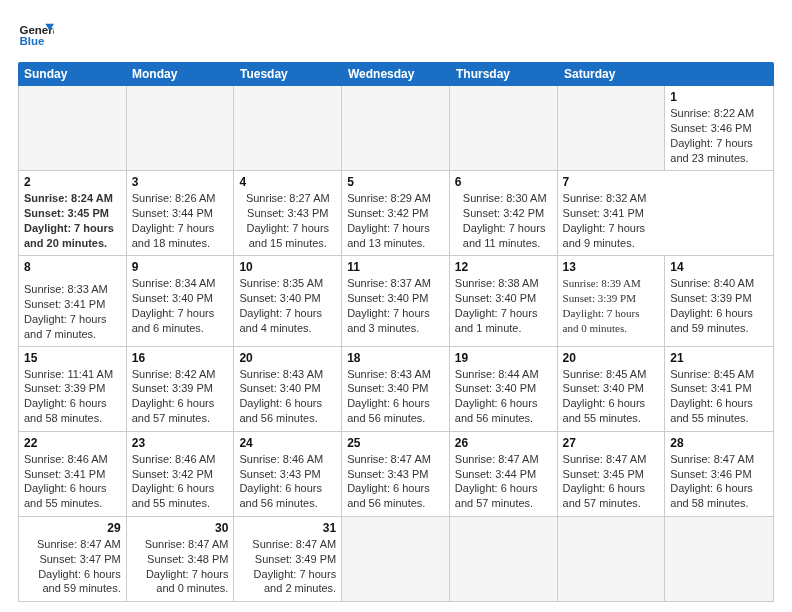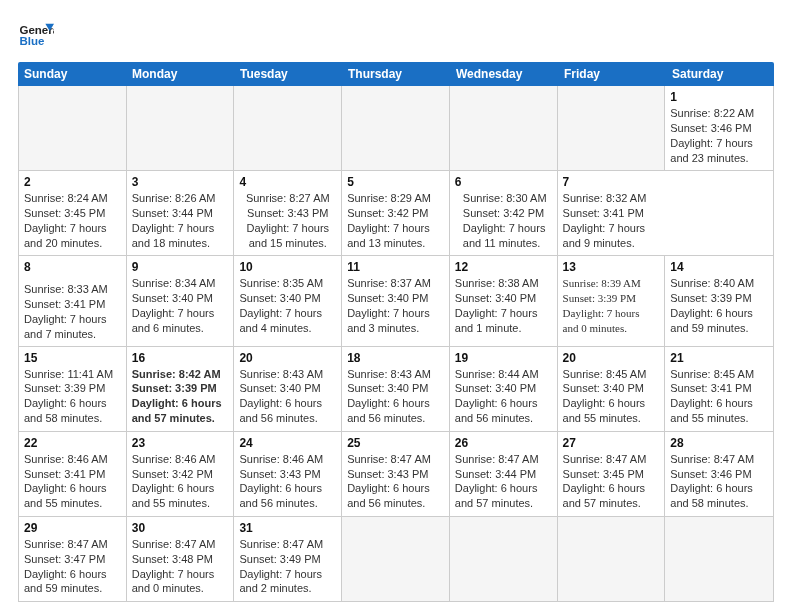--- a/index.html
+++ b/index.html
@@ -68,21 +68,21 @@
       flex-direction: column;
       border: 1px solid #ccc;
       border-top: none;
     }
     .cal-row {
       display: grid;
       grid-template-columns: repeat(7, 1fr);
       flex: 1;
       border-bottom: 1px solid #ccc;
     }
-    .cal-row:last-child { border-bottom: none; }
+    .cal-row:last-child { border-bottom: none; text-align: right; }
     .cal-cell {
       border-right: 1px solid #ccc;
       padding: 4px 5px;
       font-size: 9px;
       color: #333;
       vertical-align: top;
       min-height: 80px;
       background: #fff;
     }
     .cal-cell:last-child { border-right: none; }
@@ -116,23 +116,22 @@
       <div class="month-title"></div>
       <div class="location"></div>
     </div>
   </div>
 
   <div class="calendar">
     <div class="cal-header" id="cal-header">
         <div class="cal-header-cell">Sunday</div>
         <div class="cal-header-cell">Monday</div>
         <div class="cal-header-cell">Tuesday</div>
+        <div class="cal-header-cell">Wednesday</div>
         <div class="cal-header-cell">Thursday</div>
-        <div class="cal-header-cell">Wednesday</div>
-        <div class="cal-header-cell">Friday</div>
         <div class="cal-header-cell">Saturday</div>
       </div>
     <div class="cal-body" id="cal-body">
         <div class="cal-row">
           <div class="cal-cell empty"></div>
           <div class="cal-cell empty"></div>
           <div class="cal-cell empty"></div>
           <div class="cal-cell empty"></div>
           <div class="cal-cell empty"></div>
           <div class="cal-cell empty"></div>
@@ -140,21 +139,21 @@
             <span class="day-num">1</span>
             <div class="cell-text" style="white-space: pre-line;">Sunrise: 8:22 AM
 Sunset: 3:46 PM
 Daylight: 7 hours
 and 23 minutes.</div>
           </div>
         </div>
         <div class="cal-row">
           <div class="cal-cell">
             <span class="day-num">2</span>
-            <div class="cell-text" style="white-space: pre-line;">Sunrise: 8:24 AM
+            <div class="cell-text" style="white-space: pre-line; font-weight: bold;">Sunrise: 8:24 AM
 Sunset: 3:45 PM
 Daylight: 7 hours
 and 20 minutes.</div>
           </div>
           <div class="cal-cell">
             <span class="day-num">3</span>
             <div class="cell-text" style="white-space: pre-line;">Sunrise: 8:26 AM
 Sunset: 3:44 PM
 Daylight: 7 hours
 and 18 minutes.</div>
@@ -242,21 +241,21 @@
         <div class="cal-row">
           <div class="cal-cell">
             <span class="day-num">15</span>
             <div class="cell-text" style="white-space: pre-line;">Sunrise: 11:41 AM
 Sunset: 3:39 PM
 Daylight: 6 hours
 and 58 minutes.</div>
           </div>
           <div class="cal-cell">
             <span class="day-num">16</span>
-            <div class="cell-text" style="white-space: pre-line; font-weight: bold;">Sunrise: 8:42 AM
+            <div class="cell-text" style="white-space: pre-line;">Sunrise: 8:42 AM
 Sunset: 3:39 PM
 Daylight: 6 hours
 and 57 minutes.</div>
           </div>
           <div class="cal-cell">
             <span class="day-num">20</span>
             <div class="cell-text" style="white-space: pre-line;">Sunrise: 8:43 AM
 Sunset: 3:40 PM
 Daylight: 6 hours
 and 56 minutes.</div>

